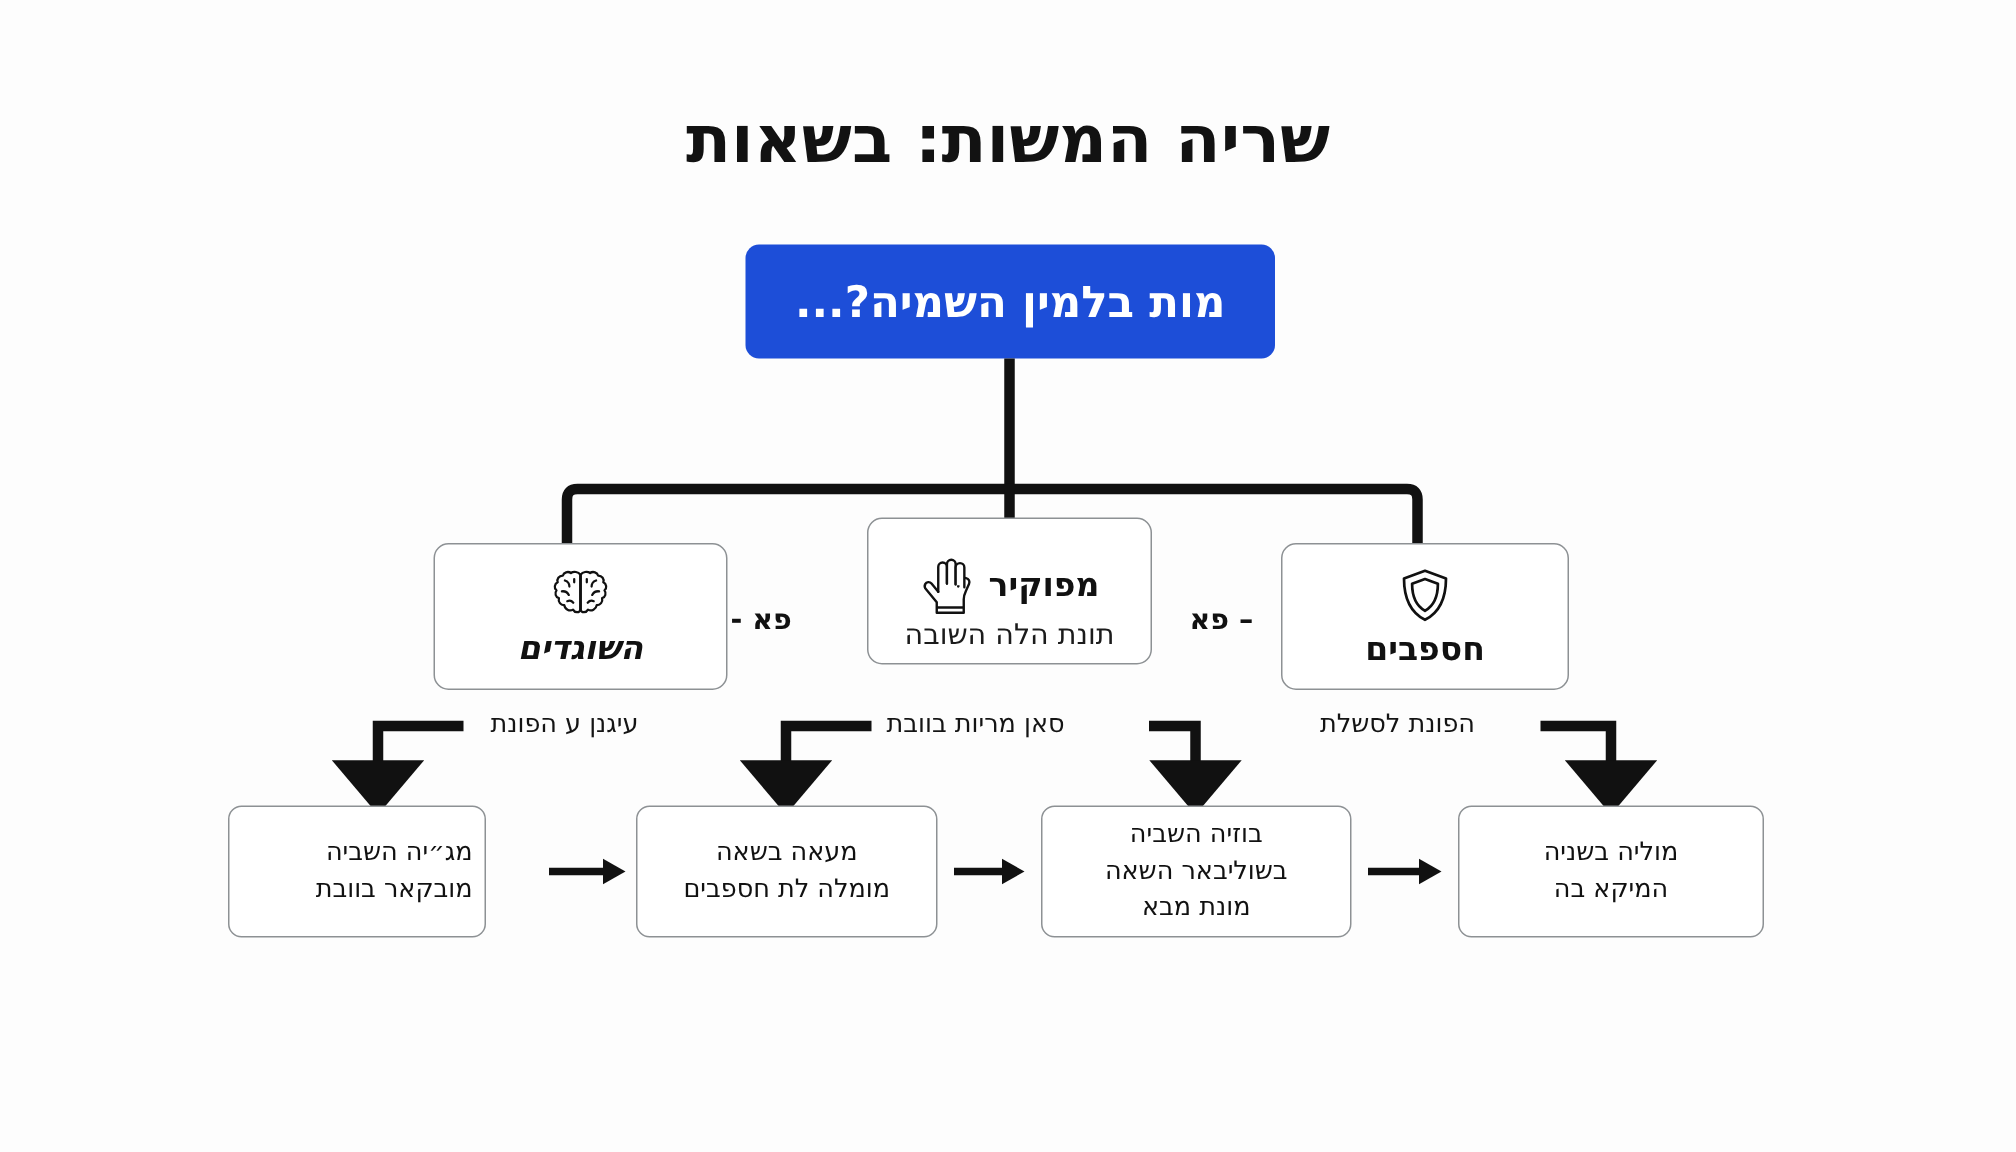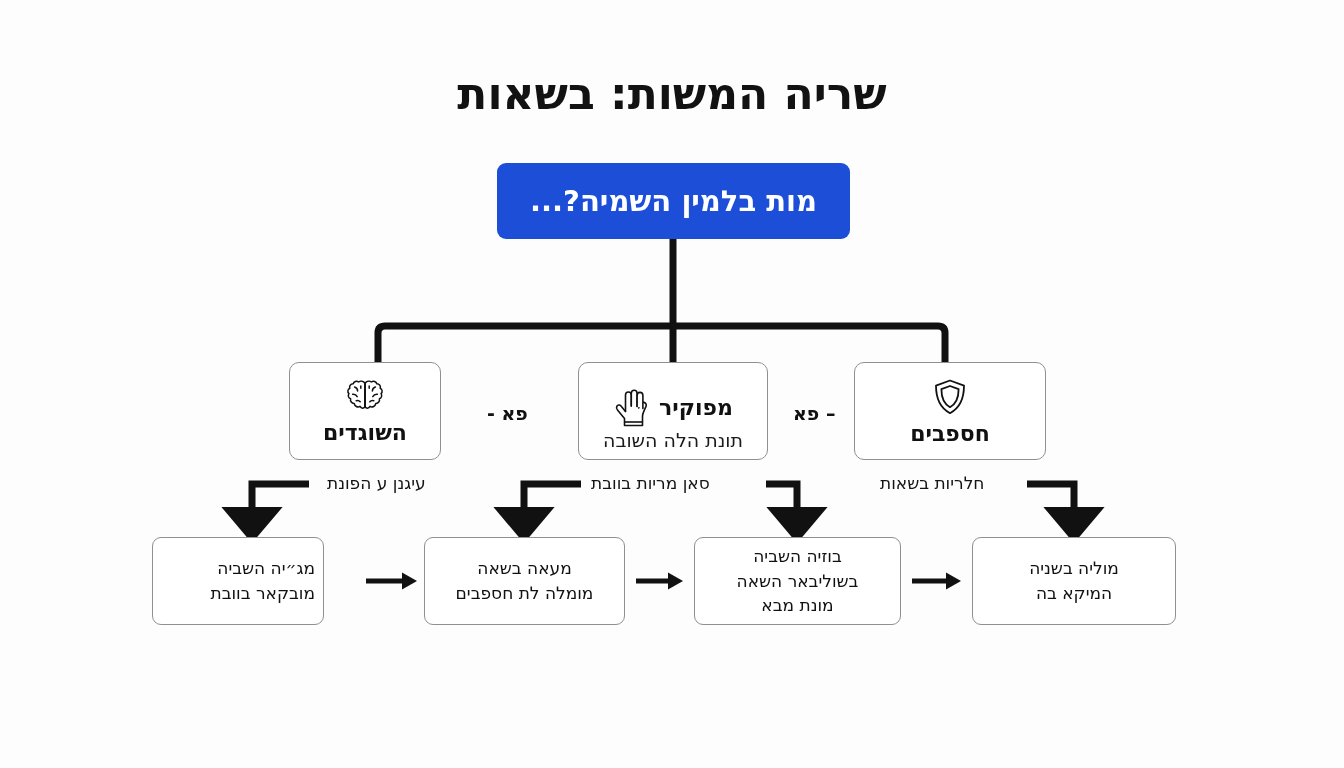--- a/index.html
+++ b/index.html
@@ -94,38 +94,39 @@
     font-size: 19px;
     font-weight: 400;
     color: #1b1b1b;
     direction: rtl;
     unicode-bidi: isolate;
     white-space: nowrap;
   }
   
   #cat-box-middle {
     left: 578px;
-    top: 362px;
+    top: 345px;
     width: 190px;
     height: 98px;
     padding-top: 15px;
   }
   #cat-box-middle .row-inline {
     display: flex;
     flex-direction: row-reverse;
     align-items: center;
     gap: 8px;
     justify-content: center;
   }
   #cat-box-left {
     left: 289px;
     top: 362px;
-    width: 152px;
+    width: 196px;
     height: 98px;
     gap: 4px;
+    font-style: italic;
   }
   #cat-box-right {
     left: 854px;
     top: 362px;
     width: 192px;
     height: 98px;
     gap: 4px;
   }
   
   .branch-label {
@@ -286,21 +287,21 @@
       </svg>
     </span>
     <span class="cat-label">חספבים</span>
   </div>
 
   <div class="branch-label" id="branch-label-left">פא -</div>
   <div class="branch-label" id="branch-label-right">– פא</div>
 
   <div class="step-label" id="step-label-1">עיגנן ע הפונת</div>
   <div class="step-label" id="step-label-2">סאן מריות בוובת</div>
-  <div class="step-label" id="step-label-3">חלריות בשאות</div>
+  <div class="step-label" id="step-label-3">הפונת לסשלת</div>
 
   <div class="step-box" id="step-box-1">
     <span class="step-line">מג״יה השביה</span>
     <span class="step-line">מובקאר בוובת</span>
   </div>
 
   <div class="step-box" id="step-box-2">
     <span class="step-line">מעאה בשאה</span>
     <span class="step-line">מומלה לת חספבים</span>
   </div>

